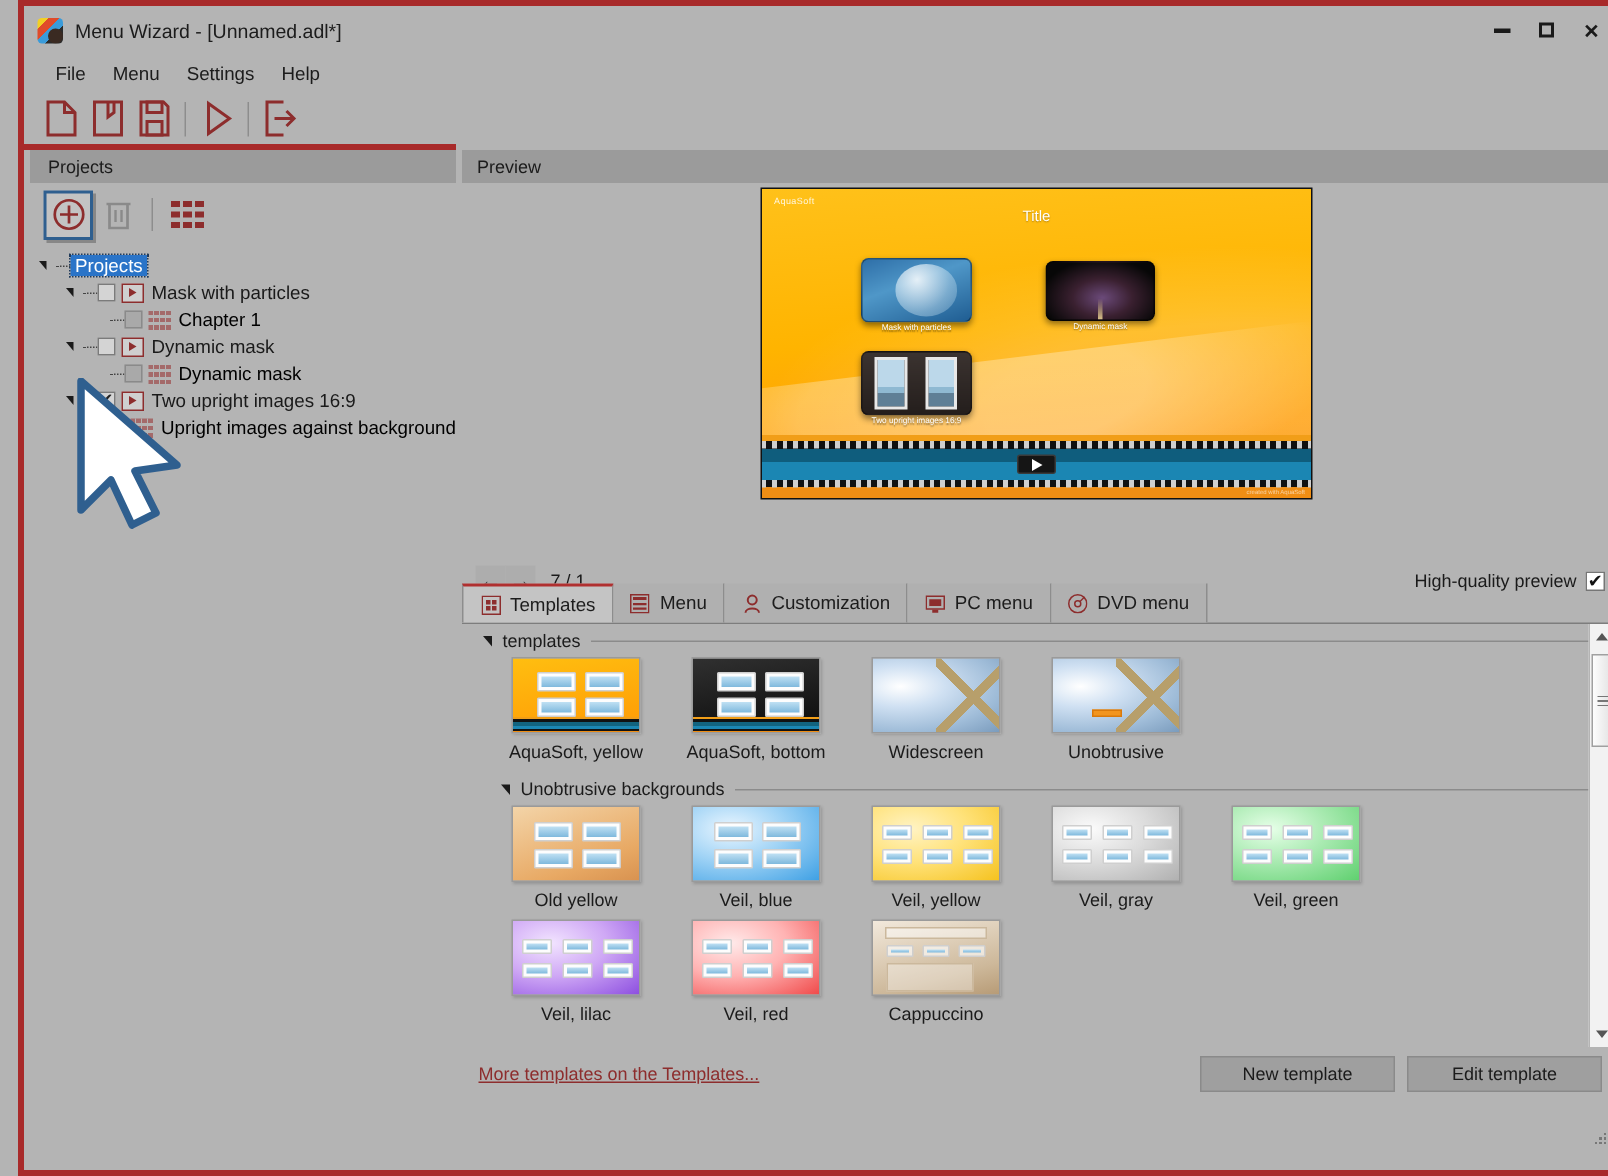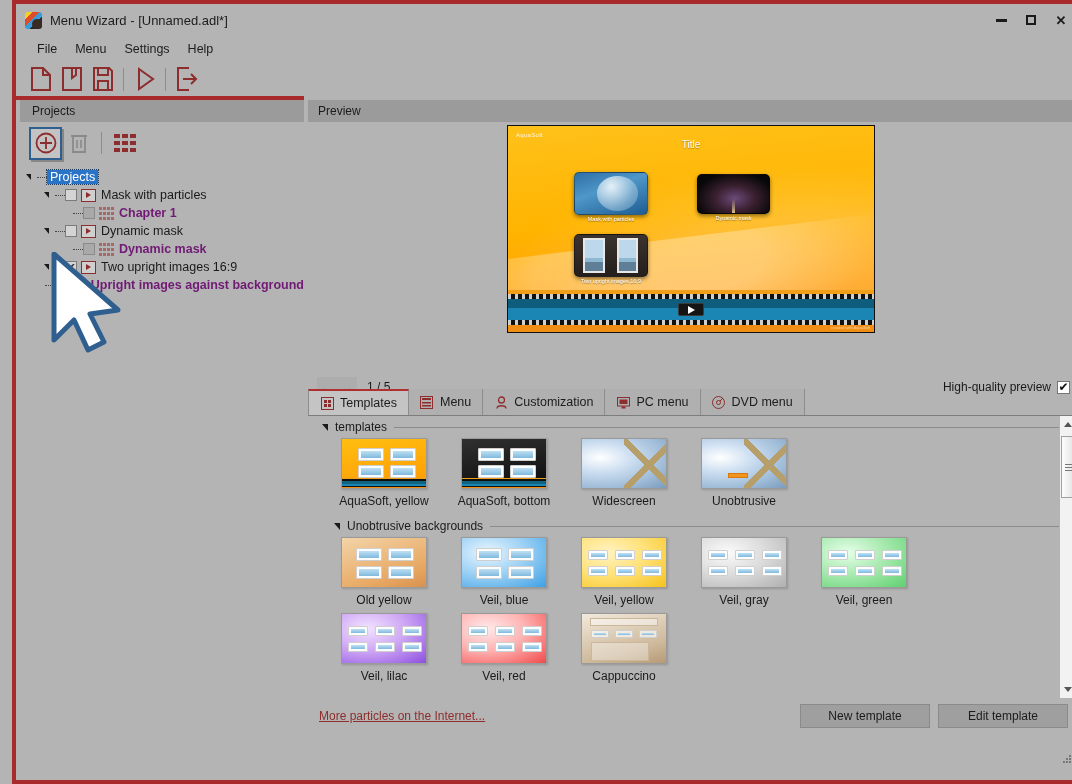--- a/index.html
+++ b/index.html
@@ -134,21 +134,21 @@
       repeating-linear-gradient(to bottom, #8d2d2d 0 3px, transparent 3px 5px);
     position:relative;
   }
   .ic-brick::after{
     content:""; position:absolute; inset:0;
     background:
       repeating-linear-gradient(to right, transparent 0 3px, #b4b4b4 3px 4px);
   }
   .ic-brick.dim { background:repeating-linear-gradient(to bottom,#a46a6a 0 3px,transparent 3px 5px); }
   .lbl-sel { background:#2a74c8; color:#fff; padding:0 3px; outline:1px dotted #203a5a; }
-  .lbl-dim { color:#701a75;font-weight:bold; }
+  .lbl-dim { color:#000000; }
 
   
   #big-cursor {
     position:absolute; left:28px; top:152px; width:82px; height:104px;
     pointer-events:none; z-index:40;
   }
 
   
   #right-pane {
     position:absolute; left:292px; top:96px; right:4px; bottom:46px;
@@ -578,21 +578,21 @@
           <div id="mc-credit">created with AquaSoft</div>
         </div>
       </div>
     </div>
 
     <div id="preview-header">Preview</div>
 
     <div id="preview-nav">
       <div class="navbtn">←</div>
       <div class="navbtn">→</div>
-      <div id="page-indicator">1 / 5</div>
+      <div id="page-indicator">7 / 1</div>
       <div id="hq-wrap">
         <span>High-quality preview</span>
         <span id="hq-box">✔</span>
       </div>
     </div>
 
     <div id="tabstrip">
       <div class="tab active">
         <span class="tabicon">
           <svg width="13" height="13" viewBox="0 0 13 13">
@@ -818,21 +818,21 @@
         <div id="sb-thumb">
               <span id="sb-grip"></span>
             </div>
         <div class="sb-arrow down">
               <span class="sb-tri-dn"></span>
             </div>
       </div>
     </div>
 
     <div id="action-row">
-      <div id="more-link">More particles on the Internet...</div>
+      <div id="more-link">More templates on the Templates...</div>
       <div id="act-spacer"></div>
       <div class="act-btn">New template</div>
       <div class="act-btn">Edit template</div>
     </div>
   </div>
 
   <div id="statusbar">
     <div id="status-top"></div>
     <div id="status-main">
       <div id="grip"></div>

